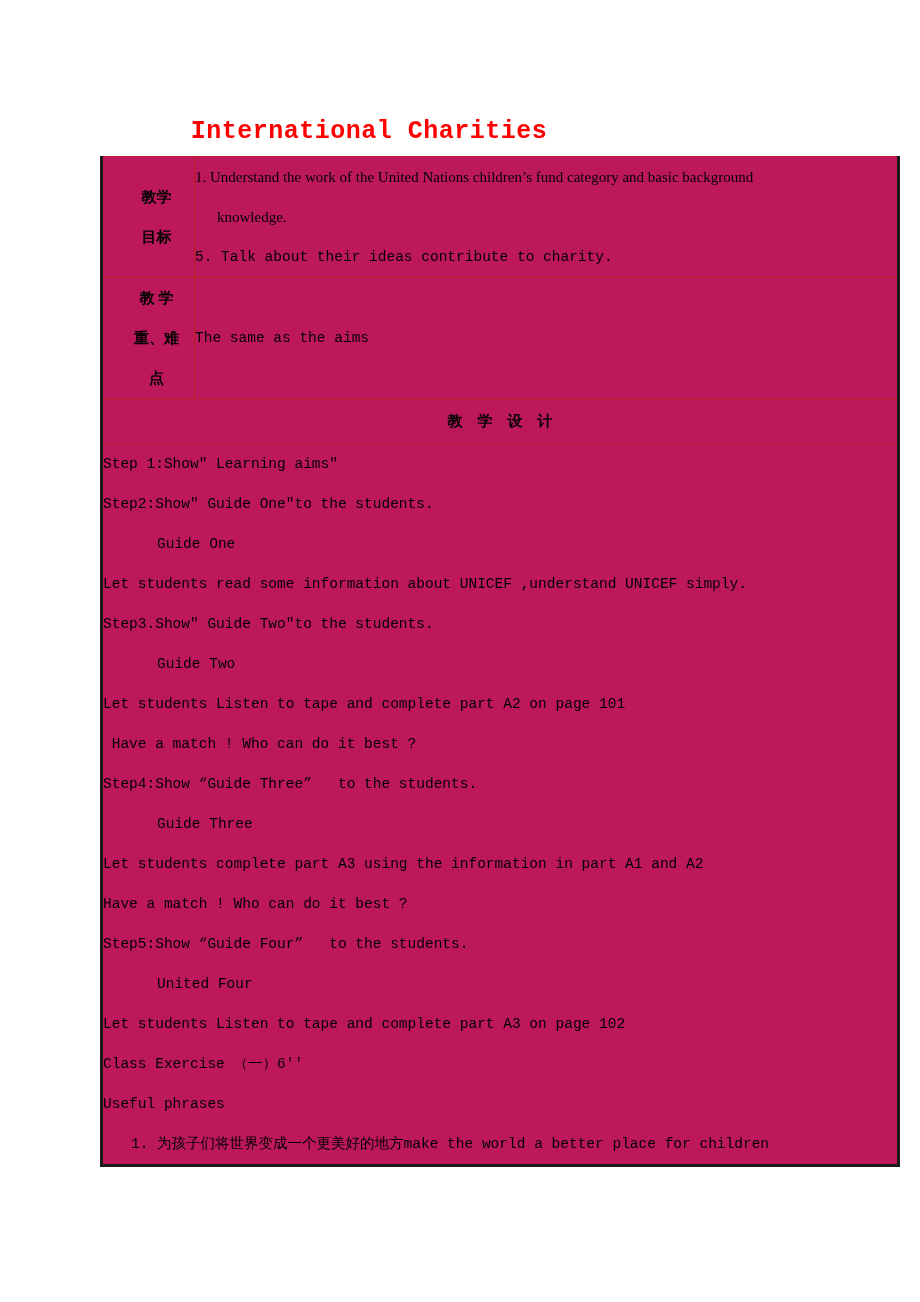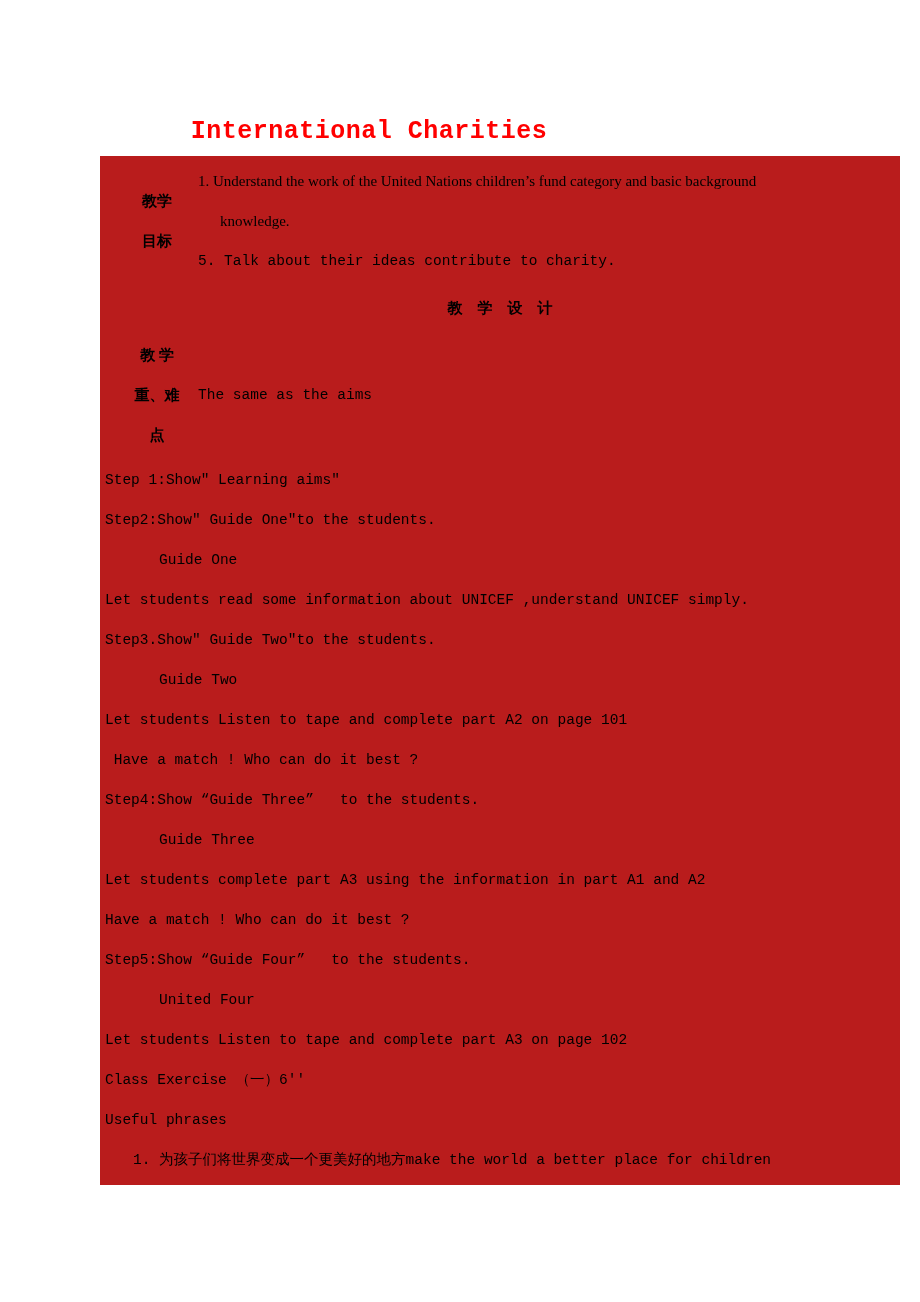--- a/index.html
+++ b/index.html
@@ -42,24 +42,24 @@
   
   .lesson-table {
     position: absolute;
     left: 100px;
     top: 156px;
     width: 800px;
     border-collapse: collapse;
     table-layout: fixed;
   }
   .lesson-table td {
-    border: 5px solid #b91c1c;
+    border: 1px solid #b91c1c;
     padding: 0;
     vertical-align: middle;
-    background: #b91c1c;
+    background: #be185d;
   }
   
   .lesson-table {
     border-left: 3px solid #1a1a1a;
     border-right: 3px solid #1a1a1a;
     border-bottom: 3px solid #1a1a1a;
     border-top: 1px solid #8a8a8a;
     box-sizing: border-box;
   }
 
@@ -166,30 +166,30 @@
           <span class="l-line">目标</span>
         </td>
         <td class="aims-cell">
           <div class="aims-item">1. Understand the work of the United Nations children’s fund category and basic background</div>
           <div class="aims-cont">knowledge.</div>
           <div class="aims-item mono">5. Talk about their ideas contribute to charity.</div>
         </td>
       </tr>
 
       <tr>
-        <td class="section-head-cell" colspan="2">教    学    设    计</td>
-      </tr>
-
-      <tr>
         <td class="label-cell">
           <span class="l-line">教 学</span>
           <span class="l-line">重、难</span>
           <span class="l-line">点</span>
         </td>
         <td class="focus-cell">The same as the aims</td>
+      </tr>
+
+      <tr>
+        <td class="section-head-cell" colspan="2">教    学    设    计</td>
       </tr>
 
       <tr>
         <td class="body-cell" colspan="2">
           <div id="body-lines">
               <div class="body-line">Step 1:Show″ Learning aims″</div>
               <div class="body-line">Step2:Show″ Guide One″to the students.</div>
               <div class="body-line indent-1">Guide One</div>
               <div class="body-line">Let students read some information about UNICEF ,understand UNICEF simply.</div>
               <div class="body-line">Step3.Show″ Guide Two″to the students.</div>

